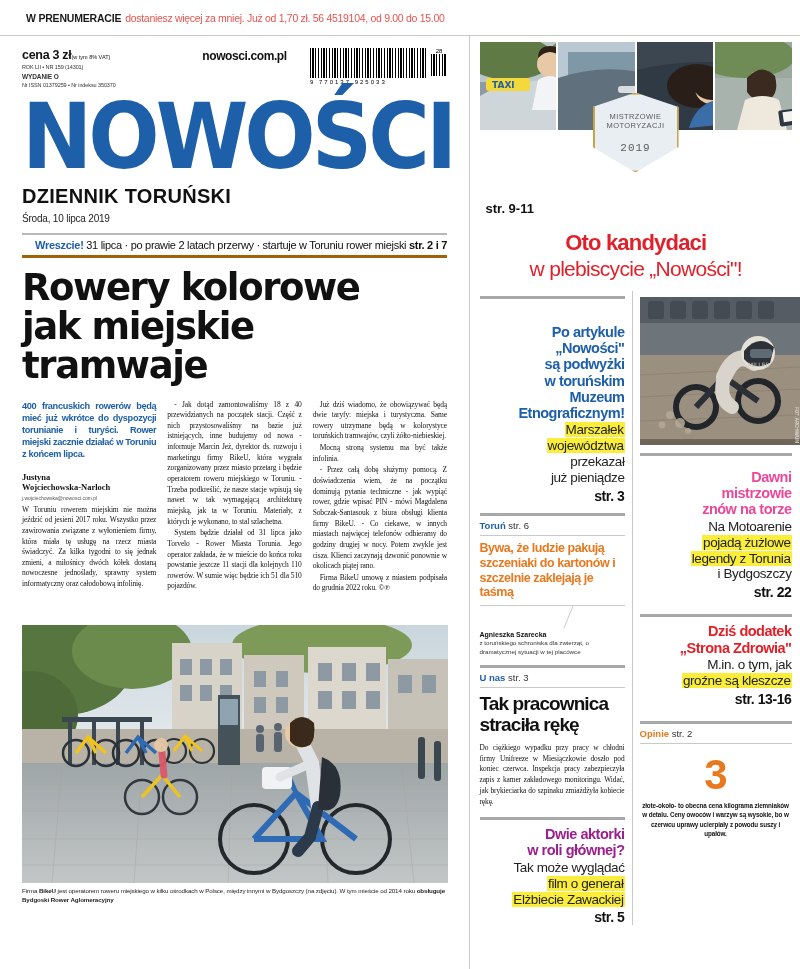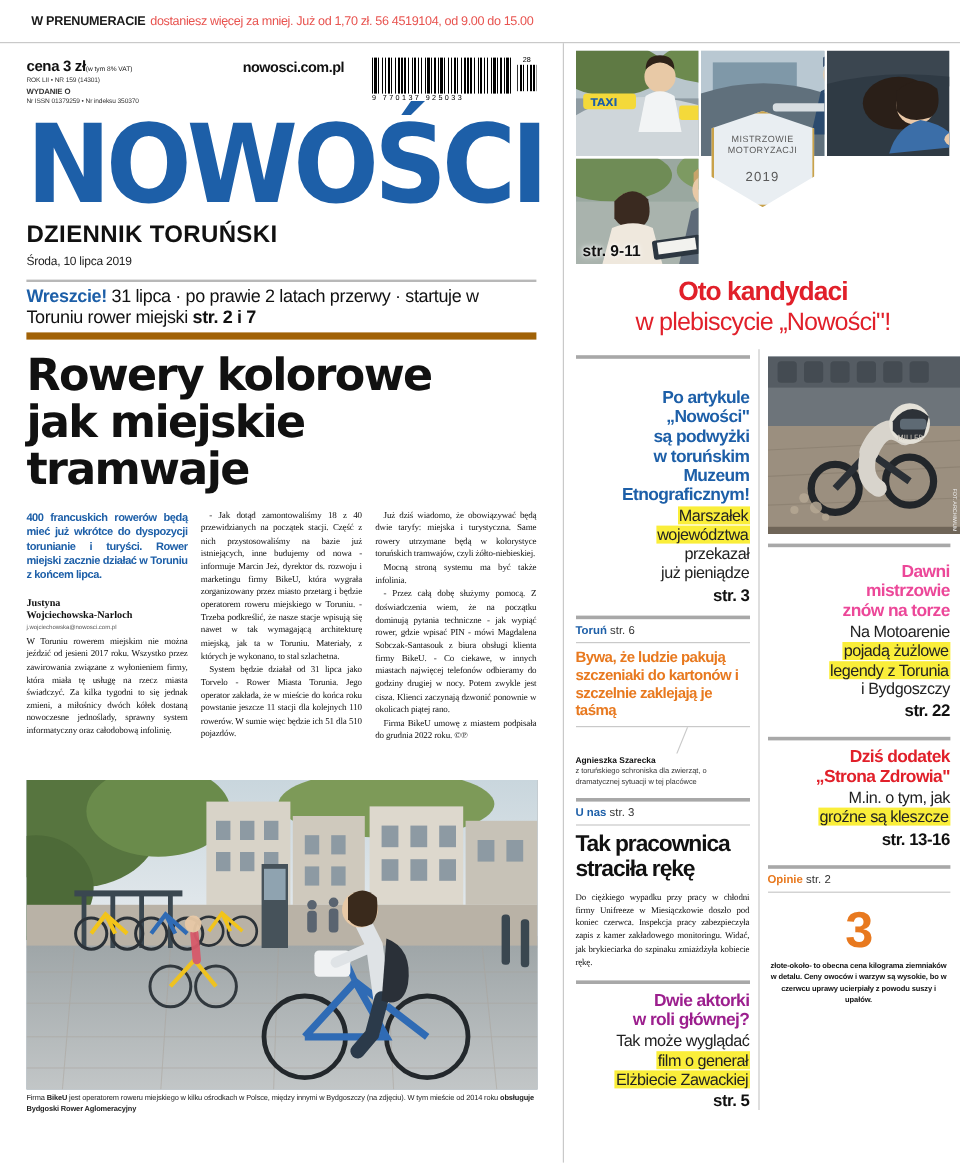--- a/index.html
+++ b/index.html
@@ -72,22 +72,22 @@
     margin-top: 4px; font-family: "DejaVu Sans", sans-serif;
     transform: scaleY(1.08); transform-origin: left top;
   }
   .sub-title {
     font-size: 20px; font-weight: bold; color: #111;
     letter-spacing: 0.3px; margin-top: 16px;
   }
   .date-line { font-size: 10px; color: #222; margin-top: 5px; letter-spacing: -0.2px; }
 
   .kicker-bar {
-    margin-top: 9px; border-top: 2.5px solid #b8b8b8; border-bottom: 6px solid #a16207;
-    padding: 4px 0 4px 0; font-size: 15px; color: #111; letter-spacing: -0.3px;
+    margin-top: 9px; border-top: 2.5px solid #b8b8b8; border-bottom: 3px solid #a16207;
+    padding: 4px 0 4px 0; font-size: 11px; color: #111; letter-spacing: -0.3px; text-align: right;
   }
   .kicker-bar .k-blue { color: #1d5fa8; font-weight: bold; }
   .kicker-bar .k-page { font-weight: bold; }
 
   .headline {
     font-size: 37px; font-weight: bold; color: #111;
     line-height: 1.06; letter-spacing: -1.4px; margin-top: 10px;
     font-family: "DejaVu Sans", sans-serif;
   }
 
@@ -126,37 +126,37 @@
   .photo-caption b { font-weight: bold; }
 
   
   .right-col {
     position: absolute; left: 471.5px; top: 36px;
     width: 328.5px; height: 933px;
     padding: 6px 8px 0 8px;
   }
   .promo-photo-grid {
     position: relative; width: 312px; height: 178px;
-    display: grid; grid-template-columns: 1fr 1fr 1fr; grid-template-rows: 1fr 1fr;
+    display: grid; grid-template-columns: 1fr 1fr 1fr 1fr; grid-template-rows: 1fr 1fr;
     gap: 2px; overflow: hidden;
   }
   .pg-cell { overflow: hidden; position: relative; }
   .badge-emblem {
     position: absolute; left: 50%; top: 50%;
     transform: translate(-50%, -48%);
     width: 86px; height: 80px;
     background: #e9eef2;
     clip-path: polygon(50% 0%, 100% 18%, 100% 68%, 50% 100%, 0% 68%, 0% 18%);
     border: 2px solid #c9a24a;
     display: flex; flex-direction: column; align-items: center; justify-content: center;
     text-align: center;
   }
   .badge-l1 { font-size: 7.5px; color: #5a5a5a; letter-spacing: 0.4px; }
   .badge-l2 { font-size: 7.5px; color: #5a5a5a; letter-spacing: 0.4px; }
-  .badge-l3 { font-size: 11px; color: #5a5a5a; letter-spacing: 1px; margin-top: 12px; }
+  .badge-l3 { font-size: 11px; color: #5a5a5a; letter-spacing: 1px; margin-top: 12px; font-family: Liberation Mono, monospace; }
   .pg-page {
     position: absolute; left: 6px; bottom: 4px;
     font-size: 13px; font-weight: bold; color: #111;
     text-shadow: 0 0 3px #fff, 0 0 6px #fff;
   }
 
   .plebiscyt {
     text-align: center; margin-top: 10px; padding-bottom: 10px;
   }
   .pleb-1 { font-size: 22px; font-weight: bold; color: #e1202a; letter-spacing: -0.8px; }

